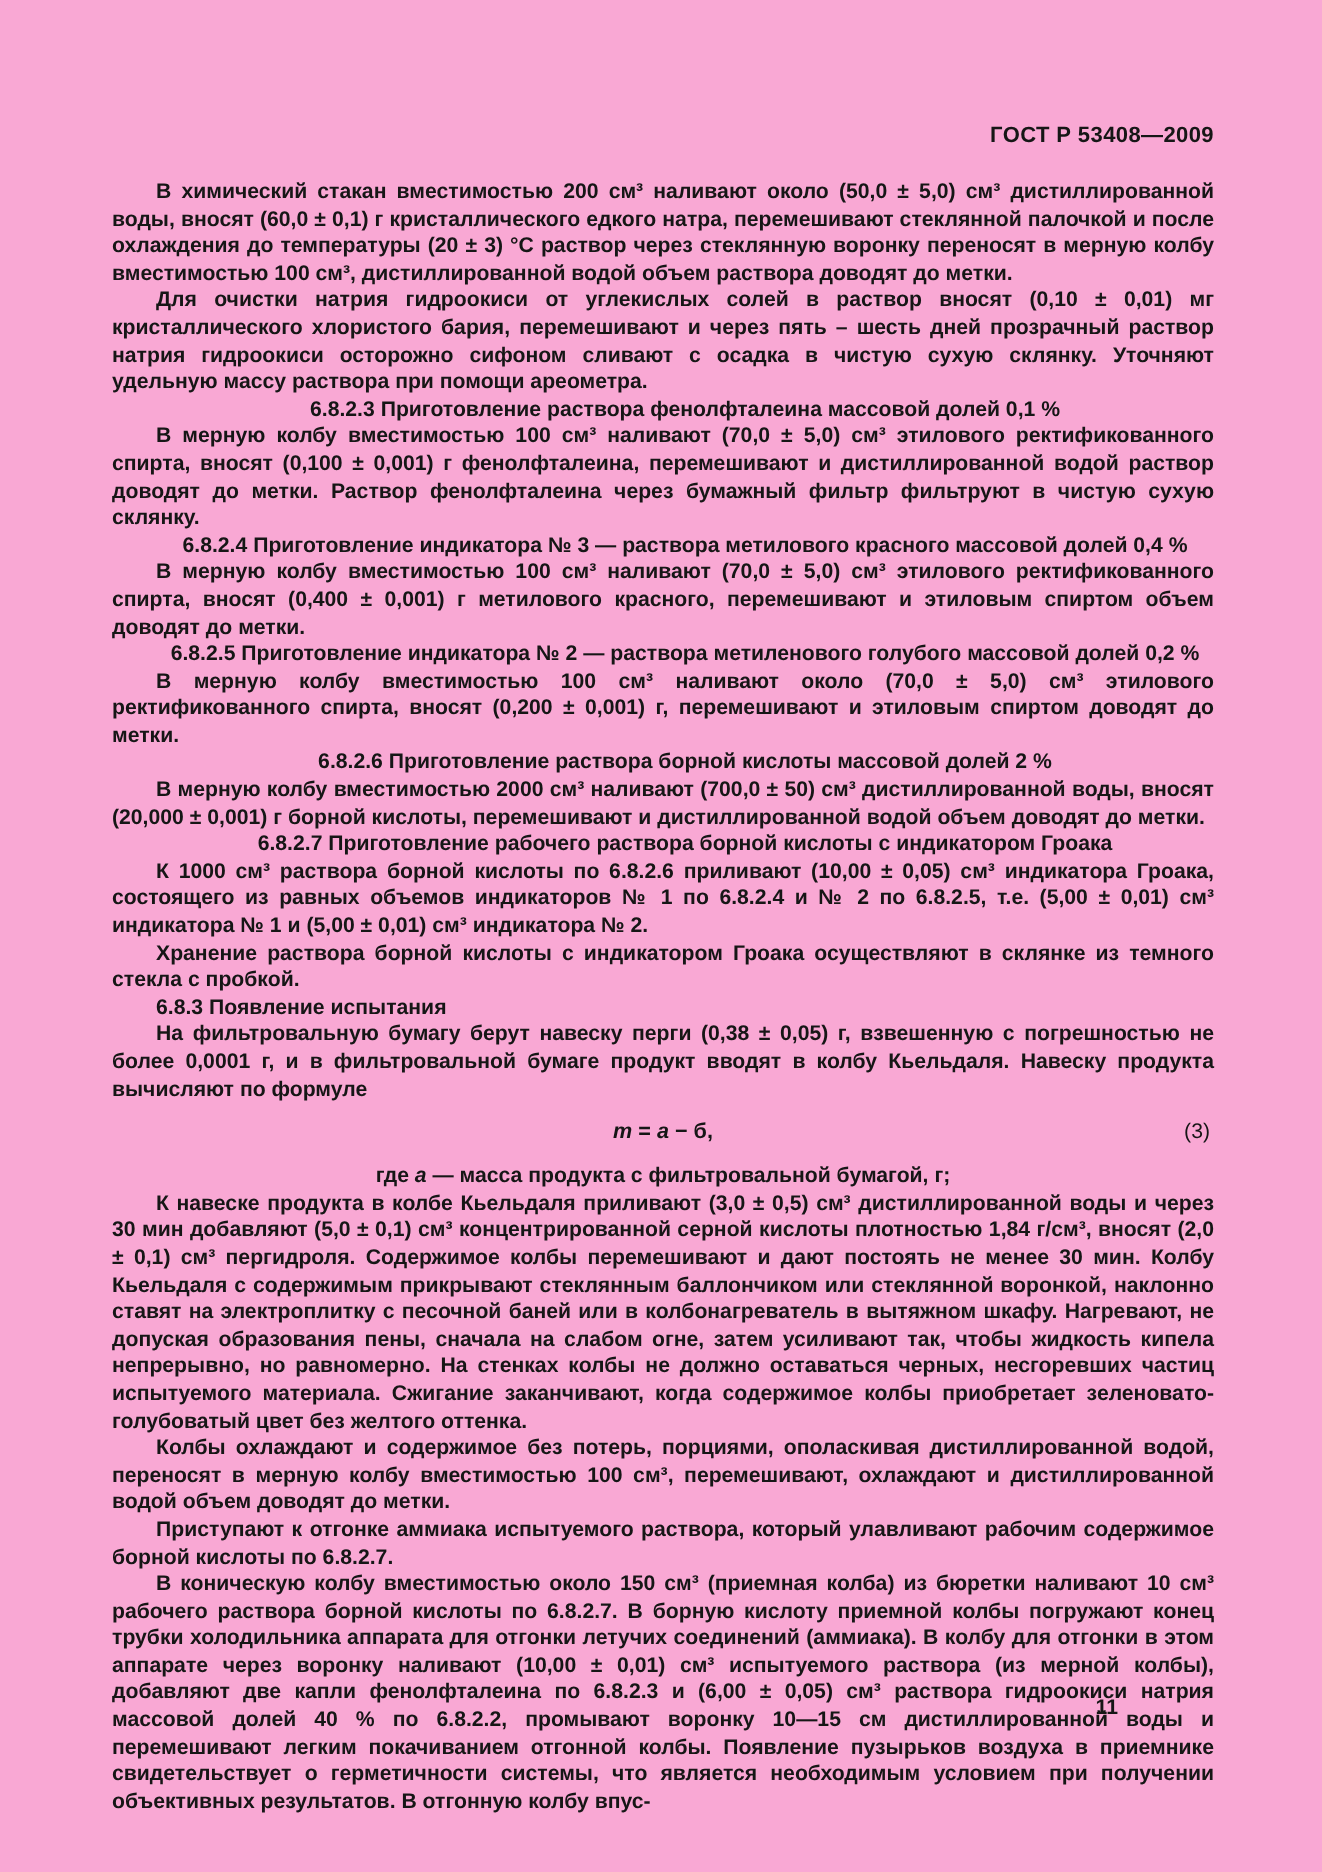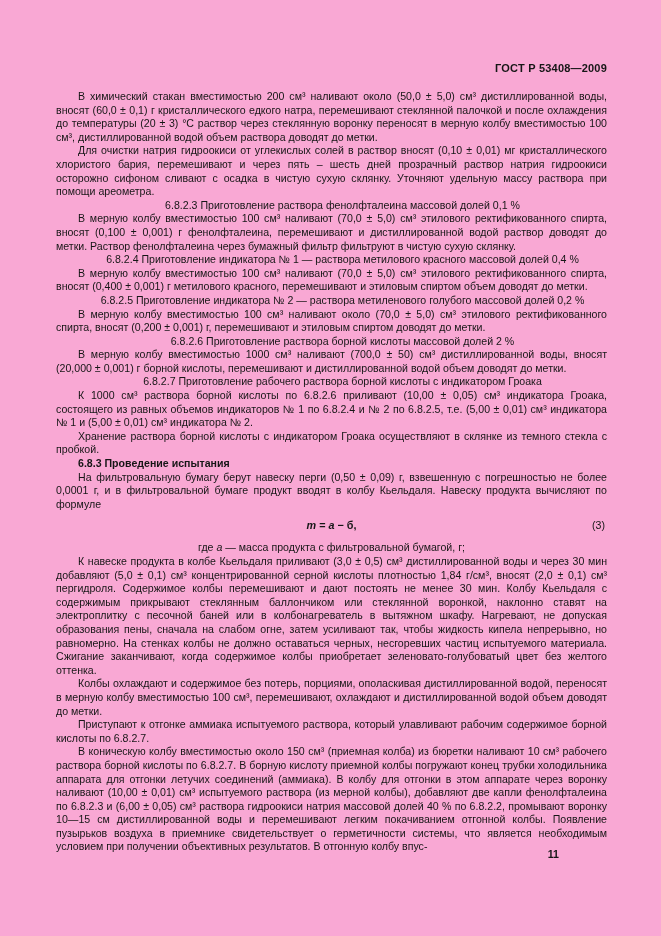--- a/index.html
+++ b/index.html
@@ -29,20 +29,21 @@
     font-size: 11px;
     line-height: 13px;
     margin: 0 0 15px 0;
     letter-spacing: 0.2px;
   }
   p {
     margin: 0;
     font-size: 10.6px;
     line-height: 13.6px;
     text-align: justify;
+    font-weight: bold;
   }
   p.body-par {
     text-indent: 22px;
   }
   p.heading {
     text-indent: 22px;
     text-align: center;
   }
   p.heading-bold {
     text-indent: 22px;
@@ -91,35 +92,35 @@
   <div class="content">
 
     <div class="doc-header">ГОСТ Р 53408—2009</div>
 
     <p class="body-par">В химический стакан вместимостью 200 см³ наливают около (50,0 ± 5,0) см³ дистиллированной воды, вносят (60,0 ± 0,1) г кристаллического едкого натра, перемешивают стеклянной палочкой и после охлаждения до температуры (20 ± 3) °С раствор через стеклянную воронку переносят в мерную колбу вместимостью 100 см³, дистиллированной водой объем раствора доводят до метки.</p>
     <p class="body-par">Для очистки натрия гидроокиси от углекислых солей в раствор вносят (0,10 ± 0,01) мг кристаллического хлористого бария, перемешивают и через пять – шесть дней прозрачный раствор натрия гидроокиси осторожно сифоном сливают с осадка в чистую сухую склянку. Уточняют удельную массу раствора при помощи ареометра.</p>
 
     <p class="heading">6.8.2.3 Приготовление раствора фенолфталеина массовой долей 0,1 %</p>
     <p class="body-par">В мерную колбу вместимостью 100 см³ наливают (70,0 ± 5,0) см³ этилового ректификованного спирта, вносят (0,100 ± 0,001) г фенолфталеина, перемешивают и дистиллированной водой раствор доводят до метки. Раствор фенолфталеина через бумажный фильтр фильтруют в чистую сухую склянку.</p>
 
-    <p class="heading">6.8.2.4 Приготовление индикатора № 1 — раствора метилового красного массовой долей 0,4 %</p>
+    <p class="heading">6.8.2.4 Приготовление индикатора № 3 — раствора метилового красного массовой долей 0,4 %</p>
     <p class="body-par">В мерную колбу вместимостью 100 см³ наливают (70,0 ± 5,0) см³ этилового ректификованного спирта, вносят (0,400 ± 0,001) г метилового красного, перемешивают и этиловым спиртом объем доводят до метки.</p>
 
     <p class="heading">6.8.2.5 Приготовление индикатора № 2 — раствора метиленового голубого массовой долей 0,2 %</p>
     <p class="body-par">В мерную колбу вместимостью 100 см³ наливают около (70,0 ± 5,0) см³ этилового ректификованного спирта, вносят (0,200 ± 0,001) г, перемешивают и этиловым спиртом доводят до метки.</p>
 
     <p class="heading">6.8.2.6 Приготовление раствора борной кислоты массовой долей 2 %</p>
-    <p class="body-par">В мерную колбу вместимостью 1000 см³ наливают (700,0 ± 50) см³ дистиллированной воды, вносят (20,000 ± 0,001) г борной кислоты, перемешивают и дистиллированной водой объем доводят до метки.</p>
+    <p class="body-par">В мерную колбу вместимостью 2000 см³ наливают (700,0 ± 50) см³ дистиллированной воды, вносят (20,000 ± 0,001) г борной кислоты, перемешивают и дистиллированной водой объем доводят до метки.</p>
 
     <p class="heading">6.8.2.7 Приготовление рабочего раствора борной кислоты с индикатором Гроака</p>
     <p class="body-par">К 1000 см³ раствора борной кислоты по 6.8.2.6 приливают (10,00 ± 0,05) см³ индикатора Гроака, состоящего из равных объемов индикаторов № 1 по 6.8.2.4 и № 2 по 6.8.2.5, т.е. (5,00 ± 0,01) см³ индикатора № 1 и (5,00 ± 0,01) см³ индикатора № 2.</p>
     <p class="body-par">Хранение раствора борной кислоты с индикатором Гроака осуществляют в склянке из темного стекла с пробкой.</p>
 
-    <p class="heading-bold">6.8.3 Проведение испытания</p>
-    <p class="body-par">На фильтровальную бумагу берут навеску перги (0,50 ± 0,09) г, взвешенную с погрешностью не более 0,0001 г, и в фильтровальной бумаге продукт вводят в колбу Кьельдаля. Навеску продукта вычисляют по формуле</p>
+    <p class="heading-bold">6.8.3 Появление испытания</p>
+    <p class="body-par">На фильтровальную бумагу берут навеску перги (0,38 ± 0,05) г, взвешенную с погрешностью не более 0,0001 г, и в фильтровальной бумаге продукт вводят в колбу Кьельдаля. Навеску продукта вычисляют по формуле</p>
 
     <div class="formula-row">
       <span class="formula-expr"><i>m</i><span> = </span><i>a</i><span> − б,</span></span>
       <span class="formula-number">(3)</span>
     </div>
 
     <p class="definition"><span>где </span><i>a</i><span> — масса продукта с фильтровальной бумагой, г;</span></p>
 
     <p class="body-par">К навеске продукта в колбе Кьельдаля приливают (3,0 ± 0,5) см³ дистиллированной воды и через 30 мин добавляют (5,0 ± 0,1) см³ концентрированной серной кислоты плотностью 1,84 г/см³, вносят (2,0 ± 0,1) см³ пергидроля. Содержимое колбы перемешивают и дают постоять не менее 30 мин. Колбу Кьельдаля с содержимым прикрывают стеклянным баллончиком или стеклянной воронкой, наклонно ставят на электроплитку с песочной баней или в колбонагреватель в вытяжном шкафу. Нагревают, не допуская образования пены, сначала на слабом огне, затем усиливают так, чтобы жидкость кипела непрерывно, но равномерно. На стенках колбы не должно оставаться черных, несгоревших частиц испытуемого материала. Сжигание заканчивают, когда содержимое колбы приобретает зеленовато-голубоватый цвет без желтого оттенка.</p>
     <p class="body-par">Колбы охлаждают и содержимое без потерь, порциями, ополаскивая дистиллированной водой, переносят в мерную колбу вместимостью 100 см³, перемешивают, охлаждают и дистиллированной водой объем доводят до метки.</p>

